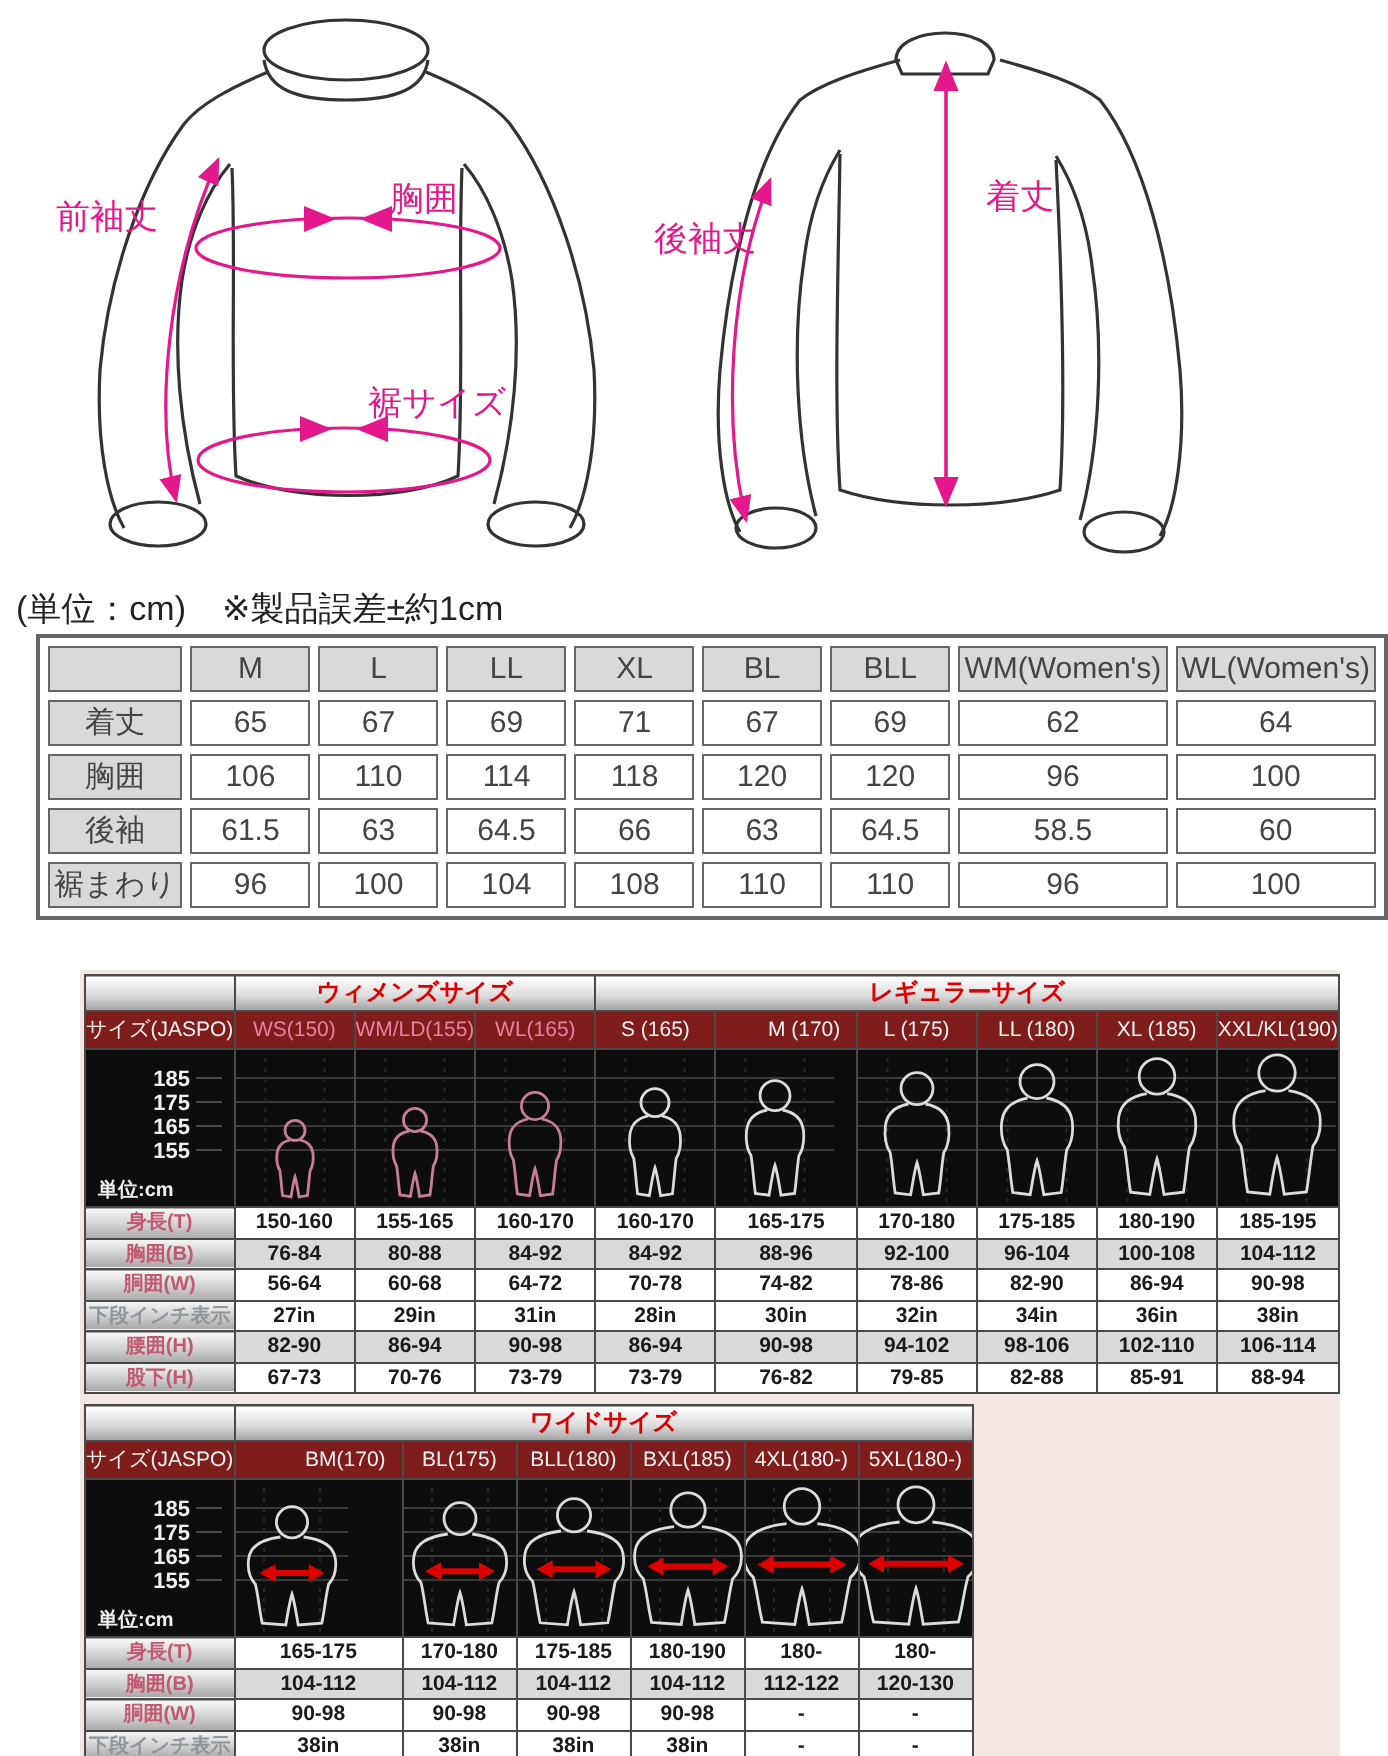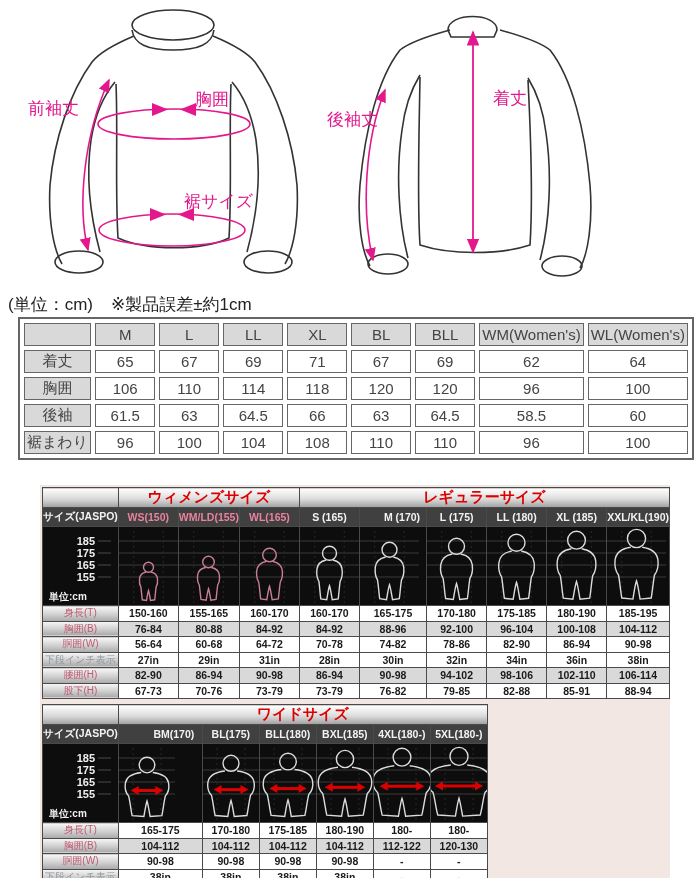--- a/index.html
+++ b/index.html
@@ -20,26 +20,26 @@
   .mtable-wrap{position:absolute;left:18px;top:317px;}
   table.mtable{border-collapse:separate;border-spacing:4px;border:2px solid #666;background:#fff;table-layout:fixed;}
   table.mtable td{border:1px solid #666;text-align:center;font-size:15px;color:#444;height:21px;padding:0 2px;white-space:nowrap;overflow:hidden;}
   table.mtable td.hdr{background:#d9d9d9;}
   table.mtable td.val{background:#fff;}
 
   
   .jaspo-panel{position:absolute;left:40px;top:485px;width:630px;height:393px;background:#f2e7e3;}
   table.jaspo{border-collapse:collapse;table-layout:fixed;margin:2px 0 0 2px;}
   table.jaspo td{border:1px solid #4a4a4a;padding:0;text-align:center;overflow:hidden;white-space:nowrap;}
-  td.band{background:linear-gradient(180deg,#ffffff 0%,#dcdcdc 55%,#9f9f9f 100%);color:#dd0000;font-weight:bold;font-size:15px;height:15px;border-color:#8a8a8a;font-family:Liberation Mono, monospace;}
+  td.band{background:linear-gradient(180deg,#ffffff 0%,#dcdcdc 55%,#9f9f9f 100%);color:#dd0000;font-weight:bold;font-size:12px;height:15px;border-color:#8a8a8a;font-family:Liberation Mono, monospace;}
   td.corner-blank{background:linear-gradient(180deg,#ffffff 0%,#d4d4d4 60%,#9f9f9f 100%);height:15px;border-color:#8a8a8a;}
-  td.chead{background:#404040;color:#f2f2f2;font-weight:bold;font-size:10.5px;height:18px;}
+  td.chead{background:#7f1d1d;color:#f2f2f2;font-weight:normal;font-size:10.5px;height:18px;}
   td.chead.womens{color:#e8829e;}
   td.fig{background:#0d0d0d;height:78px;vertical-align:bottom;}
-  td.rlabel{background:linear-gradient(180deg,#f8f8f8 0%,#cfcfcf 55%,#a8a8a8 100%);color:#c05a72;font-weight:normal;font-size:10px;height:14.5px;margin-left:11px;}
+  td.rlabel{background:linear-gradient(180deg,#f8f8f8 0%,#cfcfcf 55%,#a8a8a8 100%);color:#c05a72;font-weight:bold;font-size:10px;height:14.5px;margin-left:11px;}
   td.rlabel.muted{color:#8f969c;}
   td.dval{font-size:10.5px;font-weight:bold;color:#1a1a1a;background:#fff;height:14.5px;}
   td.dval.shaded{background:#d9d9d9;}
 </style>
 </head>
 <body>
 
 <div class="page">
 
   <svg id="front-svg" class="diagram" width="320" height="288" viewBox="0 0 320 288">

